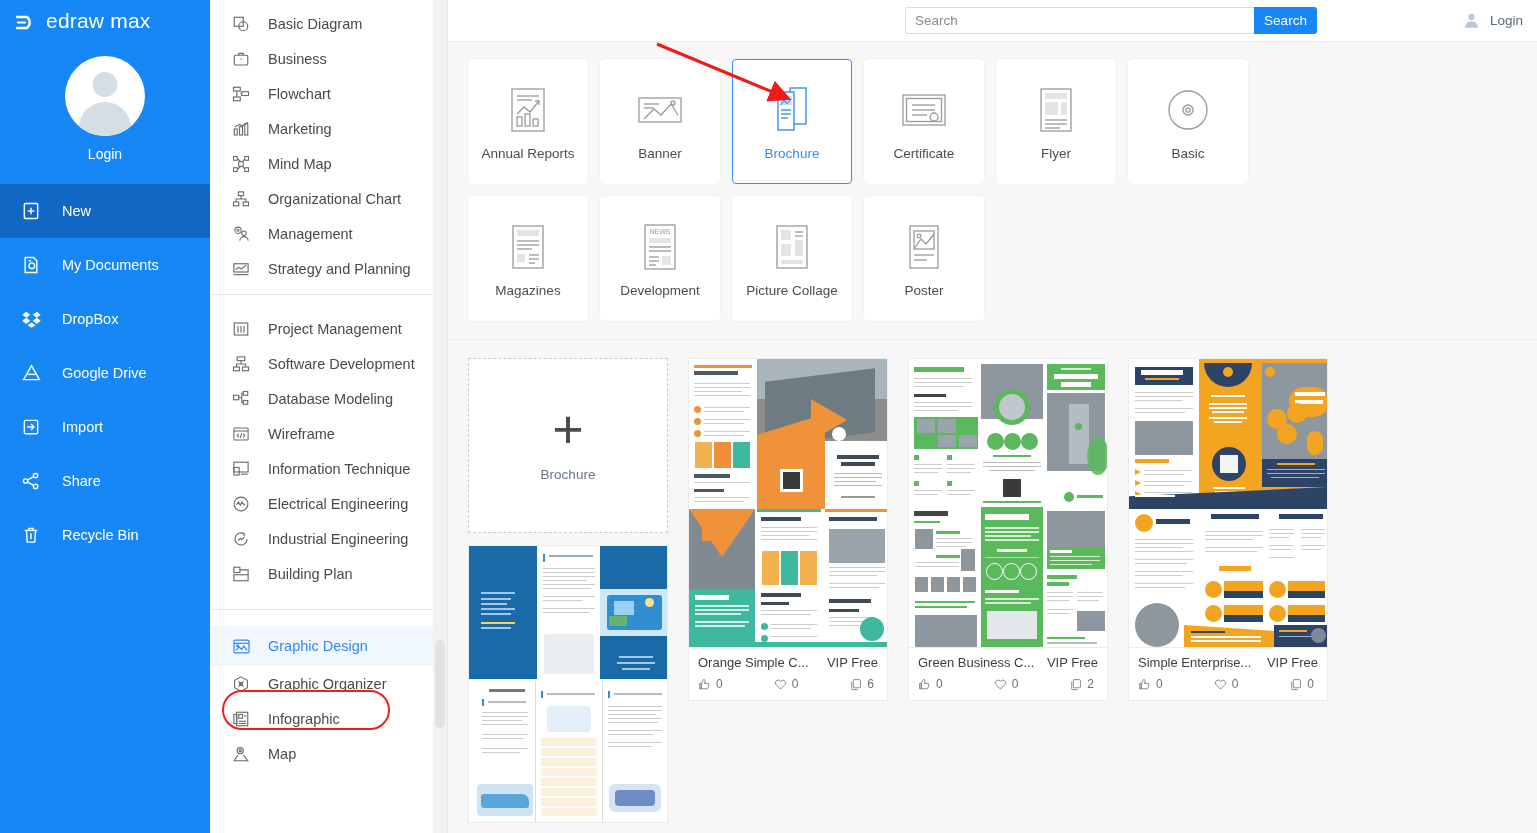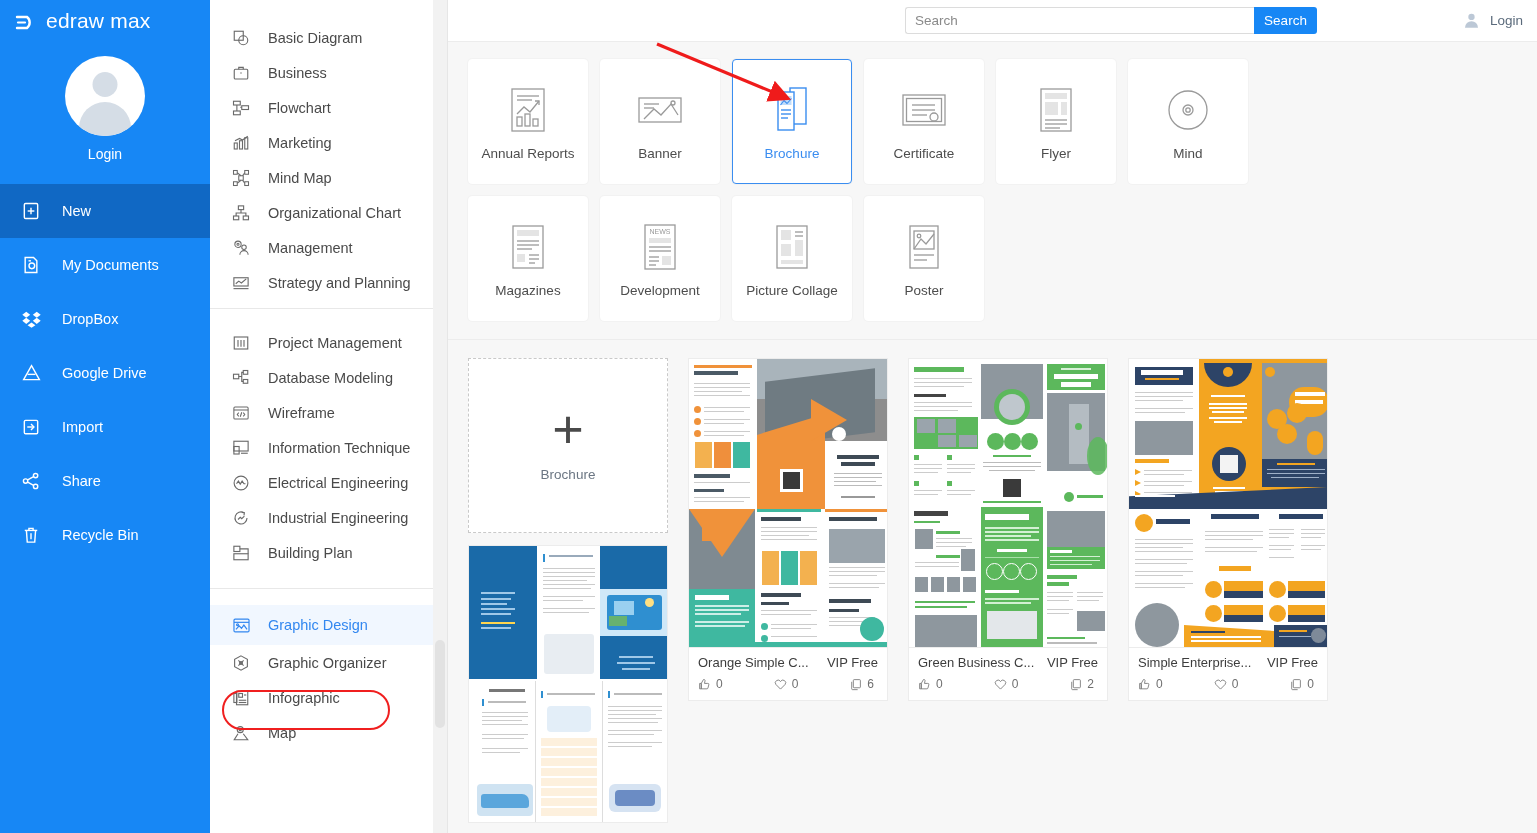--- a/index.html
+++ b/index.html
@@ -279,21 +279,21 @@
           </svg>
         </span>
         <span>Recycle Bin</span>
       </div>
 
     </div>
   </div>
 
   <div id="cat-col">
 
-    <div class="cat-group" style="padding-top:20px">
+    <div class="cat-group" style="padding-top:6px">
       <div class="cat-item">
         <span class="cat-icon">
           <svg width="18" height="18" viewBox="0 0 24 24" fill="none" stroke="#6a6a6a" stroke-width="1.5">
             <rect x="3" y="3" width="12" height="12"></rect>
               <circle cx="15" cy="15" r="6"></circle>
           </svg>
           </span>
         <span>Basic Diagram</span>
       </div>
       <div class="cat-item">
@@ -385,20 +385,31 @@
       <div class="cat-item">
         <span class="cat-icon">
           <svg width="18" height="18" viewBox="0 0 24 24" fill="none" stroke="#6a6a6a" stroke-width="1.5">
             <rect x="3" y="4" width="18" height="16"></rect>
               <line x1="8" y1="8" x2="8" y2="17"></line>
               <line x1="12" y1="8" x2="12" y2="17"></line>
               <line x1="16" y1="8" x2="16" y2="17"></line>
           </svg>
           </span>
         <span>Project Management</span>
+      </div>
+      <div class="cat-item">
+        <span class="cat-icon">
+          <svg width="18" height="18" viewBox="0 0 24 24" fill="none" stroke="#6a6a6a" stroke-width="1.5">
+            <rect x="7" y="2.5" width="10" height="5"></rect>
+              <rect x="2" y="16" width="8" height="5"></rect>
+              <rect x="14" y="16" width="8" height="5"></rect>
+            <path d="M12 7.5v4.5M6 16v-4h12v4"></path>
+          </svg>
+          </span>
+        <span>Software Development</span>
       </div>
       <div class="cat-item">
         <span class="cat-icon">
           <svg width="18" height="18" viewBox="0 0 24 24" fill="none" stroke="#6a6a6a" stroke-width="1.5">
             <rect x="2" y="7" width="7" height="6"></rect>
               <rect x="15" y="2" width="6" height="5"></rect>
               <rect x="15" y="14" width="6" height="5"></rect>
             <path d="M9 10h4v-5.5h2M13 10v6.5h2"></path>
           </svg>
           </span>
@@ -611,21 +622,21 @@
         </div>
 
         <div class="tcard">
           <span class="tc-icon">
             <svg width="44" height="44" viewBox="0 0 44 44" fill="none" stroke="#9a9a9a" stroke-width="1.3">
               <circle cx="22" cy="22" r="19"></circle>
                 <circle cx="22" cy="22" r="5"></circle>
                 <circle cx="22" cy="22" r="2.2"></circle>
             </svg>
             </span>
-          <span class="tc-label">Mind</span>
+          <span class="tc-label">Basic</span>
         </div>
       </div>
 
       <div class="card-row">
 
         <div class="tcard">
           <span class="tc-icon">
             <svg width="36" height="46" viewBox="0 0 36 46" fill="none" stroke="#9a9a9a" stroke-width="1.3">
               <rect x="3" y="2" width="30" height="42"></rect>
               <rect x="7" y="6" width="22" height="6" fill="#e4e4e4" stroke="none"></rect>

